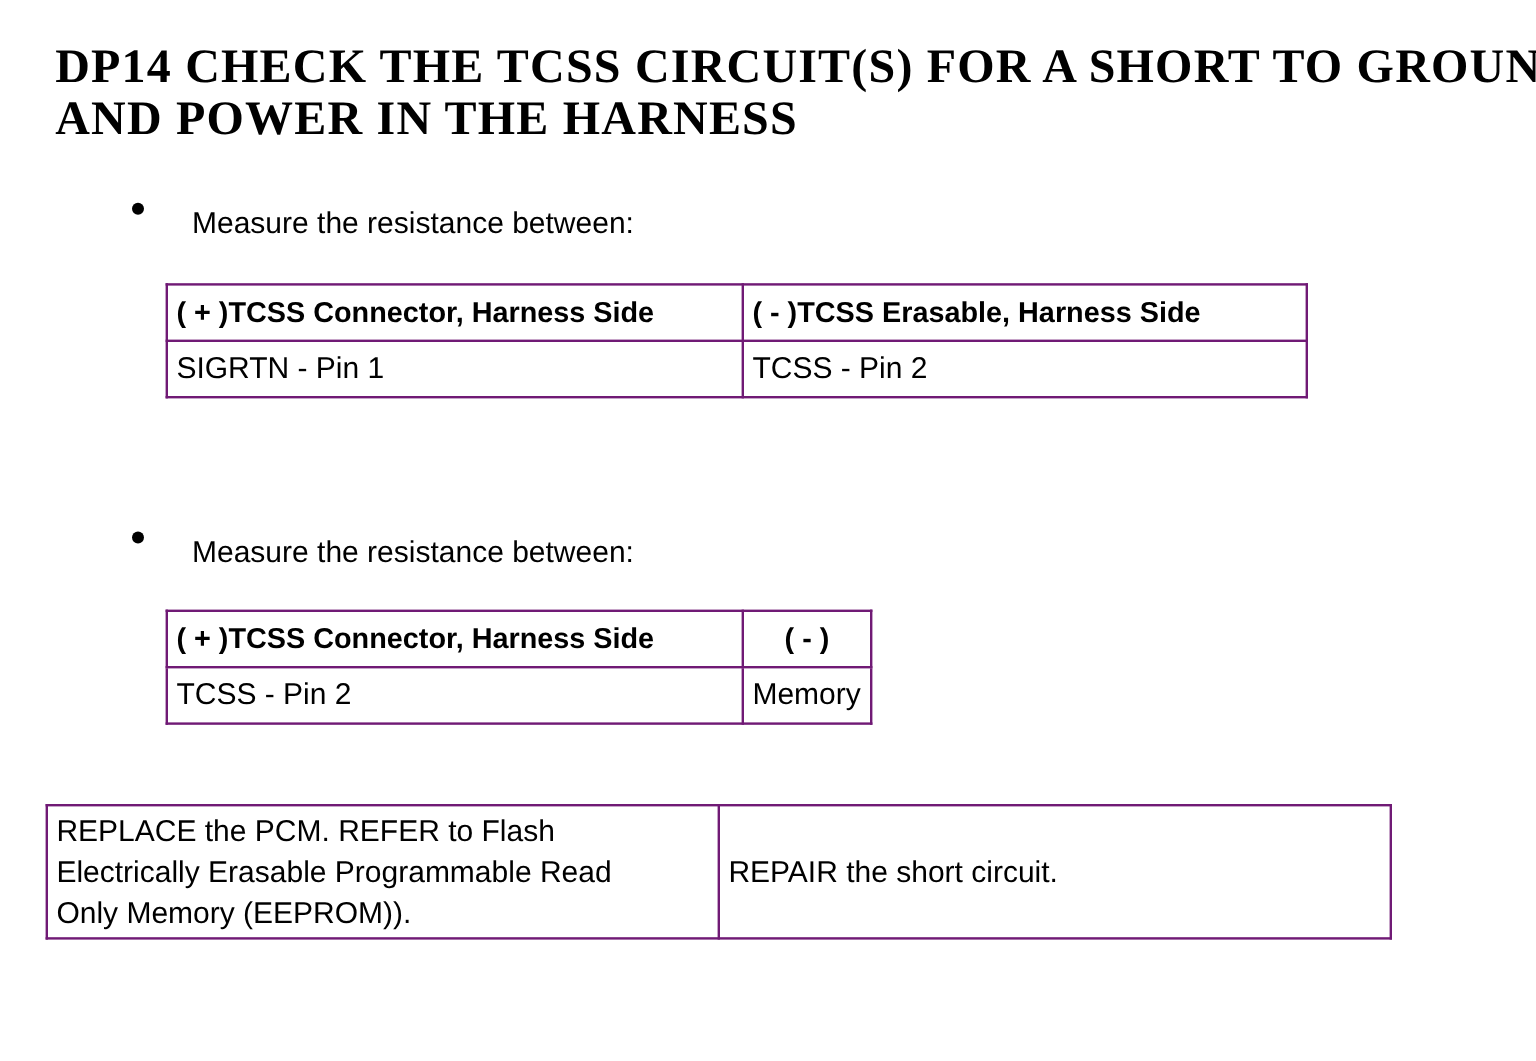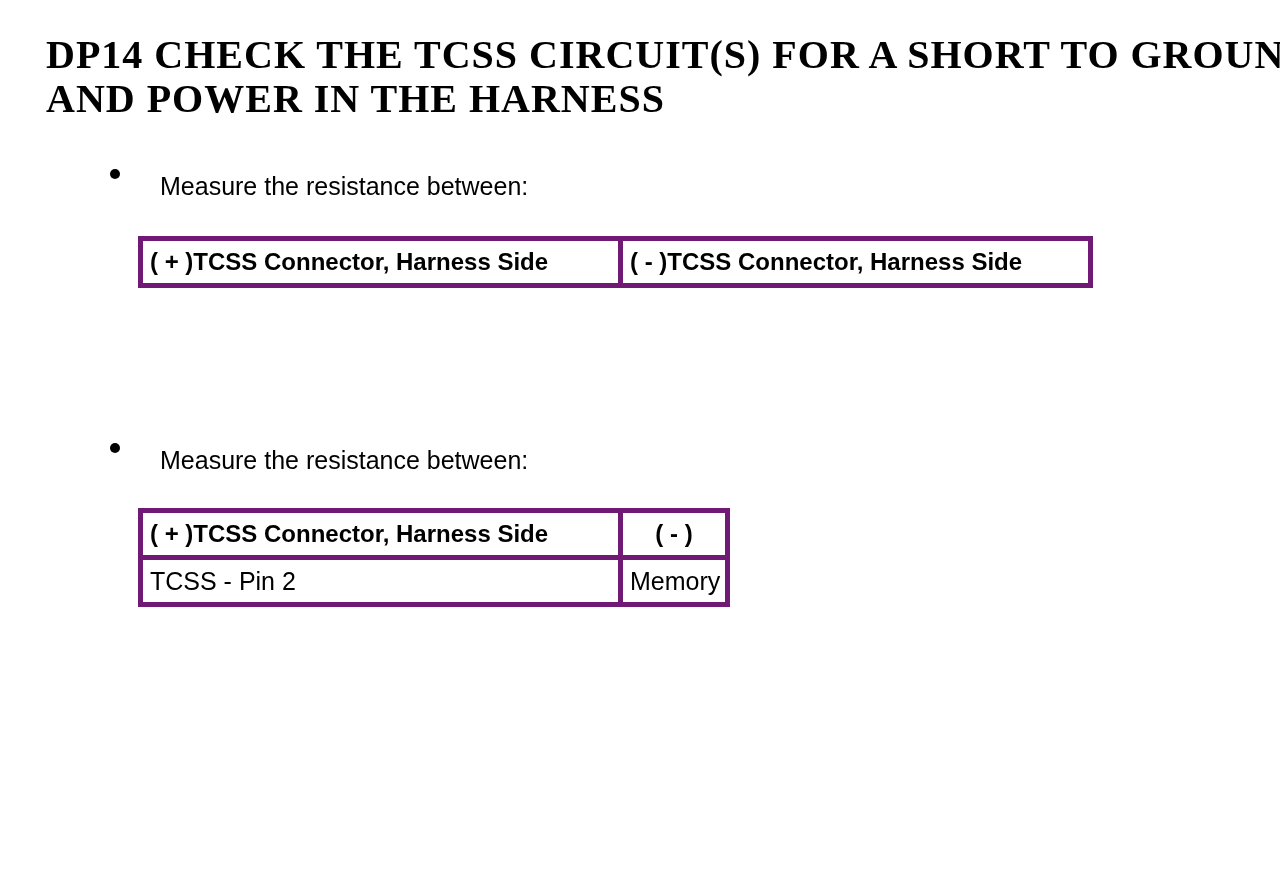--- a/index.html
+++ b/index.html
@@ -45,21 +45,21 @@
     line-height: 34px;
     white-space: nowrap;
   }
   table.t {
     position: absolute;
     border-collapse: collapse;
     table-layout: fixed;
     background: #ffffff;
   }
   table.t th, table.t td {
-    border: 5px solid #701a75;
+    border: 2px solid #701a75;
     padding: 0 4px 0 7px;
     vertical-align: middle;
     font-size: 25px;
     overflow: hidden;
   }
   table.t th {
     font-size: 24px;
     font-weight: bold;
     text-align: left;
     white-space: nowrap;
@@ -103,21 +103,25 @@
   </div>
 
   <table class="t t1">
     <colgroup>
         <col style="width:480px">
         <col style="width:470px">
       </colgroup>
     <tbody>
         <tr>
       <th>( + )TCSS Connector, Harness Side</th>
-      <th>( - )TCSS Connector, Harness Side</th>
+      <th>( - )TCSS Erasable, Harness Side</th>
+    </tr>
+    <tr>
+      <td>SIGRTN - Pin 1</td>
+      <td>TCSS - Pin 2</td>
     </tr>
   </tbody>
     </table>
 
   <div class="bullet-row" style="top:443px;">
     <span class="dot"></span>
     <span class="btext">Measure the resistance between:</span>
   </div>
 
   <table class="t t2">
@@ -137,16 +141,24 @@
   </tbody>
     </table>
 
 
   <table class="t t3">
     <colgroup>
         <col style="width:560px">
         <col style="width:560px">
       </colgroup>
     <tbody>
+    <tr class="drow">
+      <td>
+        <div class="cellwrap">REPLACE the PCM. REFER to Flash Electrically Erasable Programmable Read Only Memory (EEPROM)).</div>
+      </td>
+      <td>
+        <div class="cellwrap">REPAIR the short circuit.</div>
+      </td>
+    </tr>
   </tbody>
     </table>
 
 </div>
 
 </body></html>

